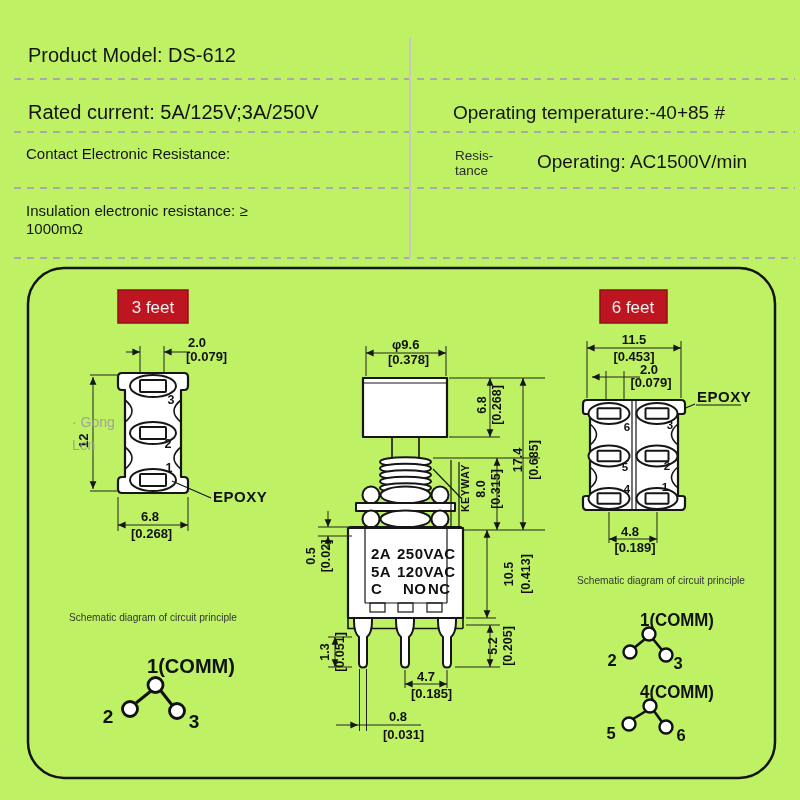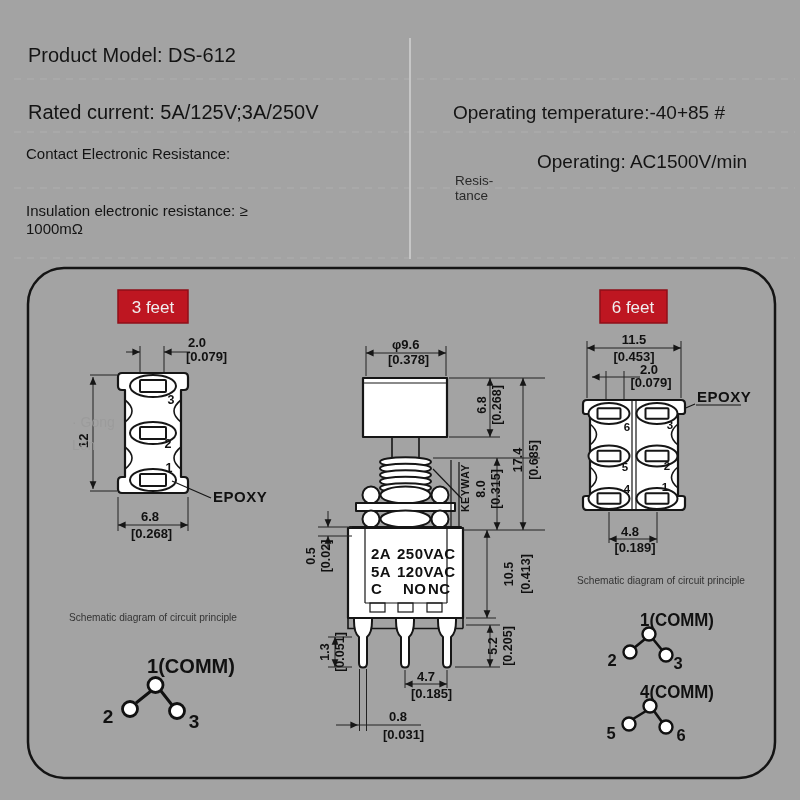--- a/index.html
+++ b/index.html
@@ -1,22 +1,22 @@
 <!DOCTYPE html>
 <html><head>
 <meta charset="utf-8">
 <style>
   html,body{margin:0;padding:0;background:#fff;}
-  .page{position:relative;width:800px;height:800px;background:#a3a3a3;overflow:hidden;
+  .page{position:relative;width:800px;height:800px;background:#bef264;overflow:hidden;
         font-family:"Liberation Sans",sans-serif;color:#141414;}
   .cell{position:absolute;white-space:nowrap;}
   .f20{font-size:20px;}
   .f19{font-size:19px;text-align:right;}
   .f17{font-size:15px;line-height:18px;}
-  .fsm{font-size:13.5px;line-height:15px;color:#2a2a2a;margin-top:25px;}
+  .fsm{font-size:13.5px;line-height:15px;color:#2a2a2a;}
   .dash{position:absolute;left:14px;width:781px;height:2px;
         background:repeating-linear-gradient(90deg,#a9a9a9 0 7px,transparent 7px 13px);}
   .vdiv{position:absolute;left:409px;top:38px;width:2px;height:221px;background:#c6c6c6;}
   svg{position:absolute;left:0;top:260px;}
   svg text{font-family:"Liberation Sans",sans-serif;fill:#111;}
   .o{fill:#fff;stroke:#161616;stroke-width:2.2;stroke-linejoin:round;}
   .o2{fill:#fff;stroke:#161616;stroke-width:2;stroke-linejoin:round;}
   .ln{stroke:#161616;stroke-width:1.6;fill:none;}
   .th{stroke:#161616;stroke-width:1.2;fill:none;}
   .d{stroke:#222;stroke-width:1;fill:none;}

